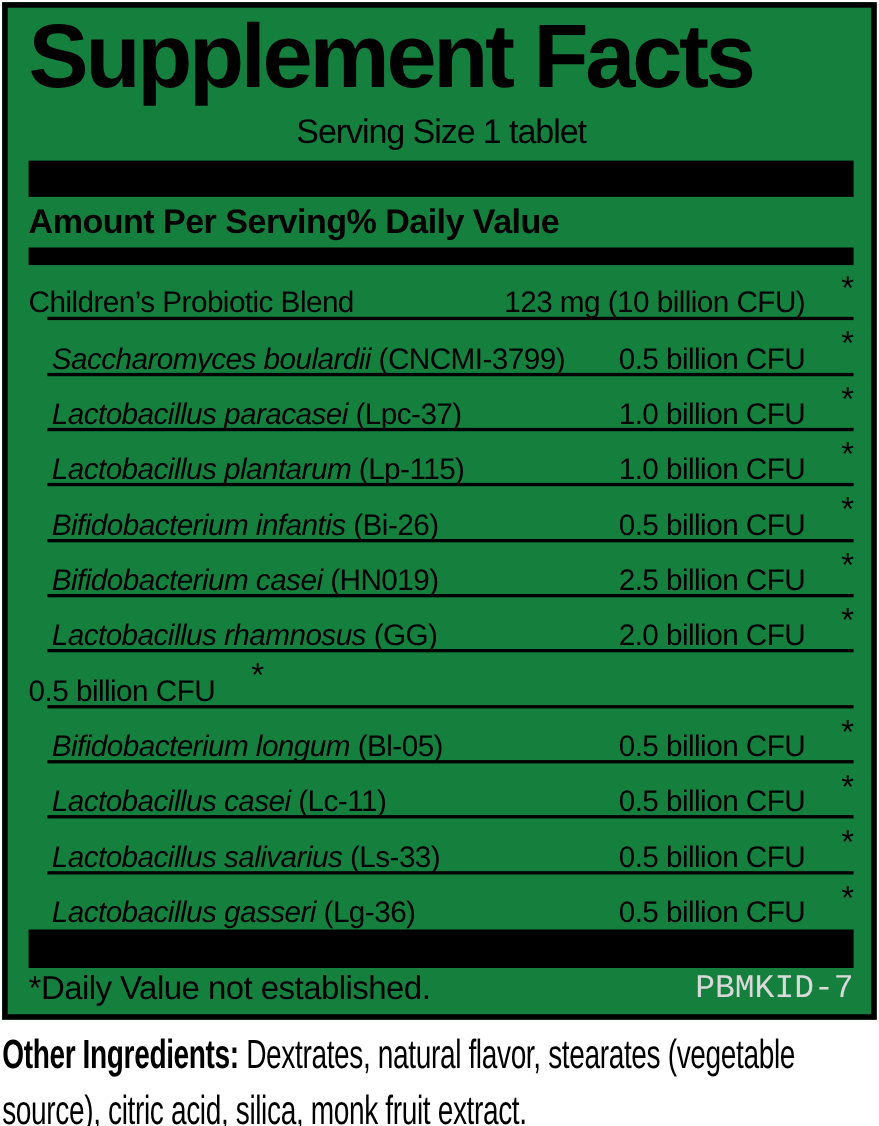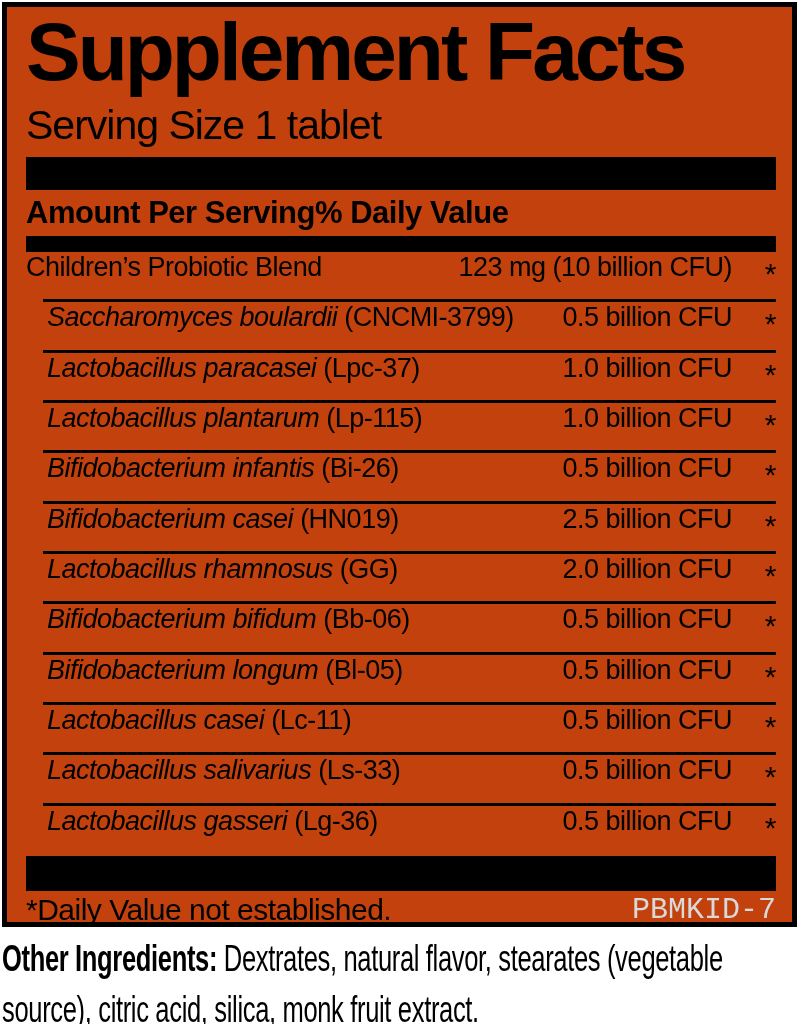--- a/index.html
+++ b/index.html
@@ -11,39 +11,40 @@
     position: relative;
     overflow: hidden;
   }
   .label-wrap { position: absolute; inset: 0; }
 
   .panel {
     position: absolute;
     top: 2px; left: 2px;
     width: 795px; height: 925px;
     border: 5px solid #000;
-    background: #c2410c;
+    background: #15803d;
     padding: 0 16px 0 19px;
     display: flex;
     flex-direction: column;
   }
 
   .title {
     font-size: 82px;
     font-weight: bold;
     letter-spacing: -3px;
     line-height: 1.06;
     margin-top: 2px;
     white-space: nowrap;
   }
 
   .serving {
-    font-size: 41px;
+    font-size: 31px;
     letter-spacing: -1px;
     margin-top: 6px;
+    text-align: center;
   }
 
   .bar { background: #000; flex: none; }
   .bar-top    { height: 33px; margin-top: 8px; }
   .bar-mid    { height: 16px; }
   .bar-bottom { height: 35px; }
 
   .header-row {
     flex: none;
     height: 46px;
@@ -56,21 +57,21 @@
 
   .rows {
     flex: none;
     height: 604px;
     display: flex;
     flex-direction: column;
   }
   .row {
     flex: 1 1 0;
     display: flex;
-    align-items: flex-start;
+    align-items: flex-end;
     position: relative;
     font-size: 27px;
     letter-spacing: -0.5px;
   }
   .row:not(:last-child)::after {
     content: "";
     position: absolute;
     left: 17px; right: 0; bottom: 0;
     height: 3px;
     background: #000;
@@ -169,21 +170,20 @@
     <span class="ast">*</span>
   </div>
 
   <div class="row sub">
     <span class="name"><i class="species">Lactobacillus rhamnosus</i><span class="strain"> (GG)</span></span>
     <span class="value">2.0 billion CFU</span>
     <span class="ast">*</span>
   </div>
 
   <div class="row sub">
-    <span class="name"><i class="species">Bifidobacterium bifidum</i><span class="strain"> (Bb-06)</span></span>
     <span class="value">0.5 billion CFU</span>
     <span class="ast">*</span>
   </div>
 
   <div class="row sub">
     <span class="name"><i class="species">Bifidobacterium longum</i><span class="strain"> (Bl-05)</span></span>
     <span class="value">0.5 billion CFU</span>
     <span class="ast">*</span>
   </div>
 

